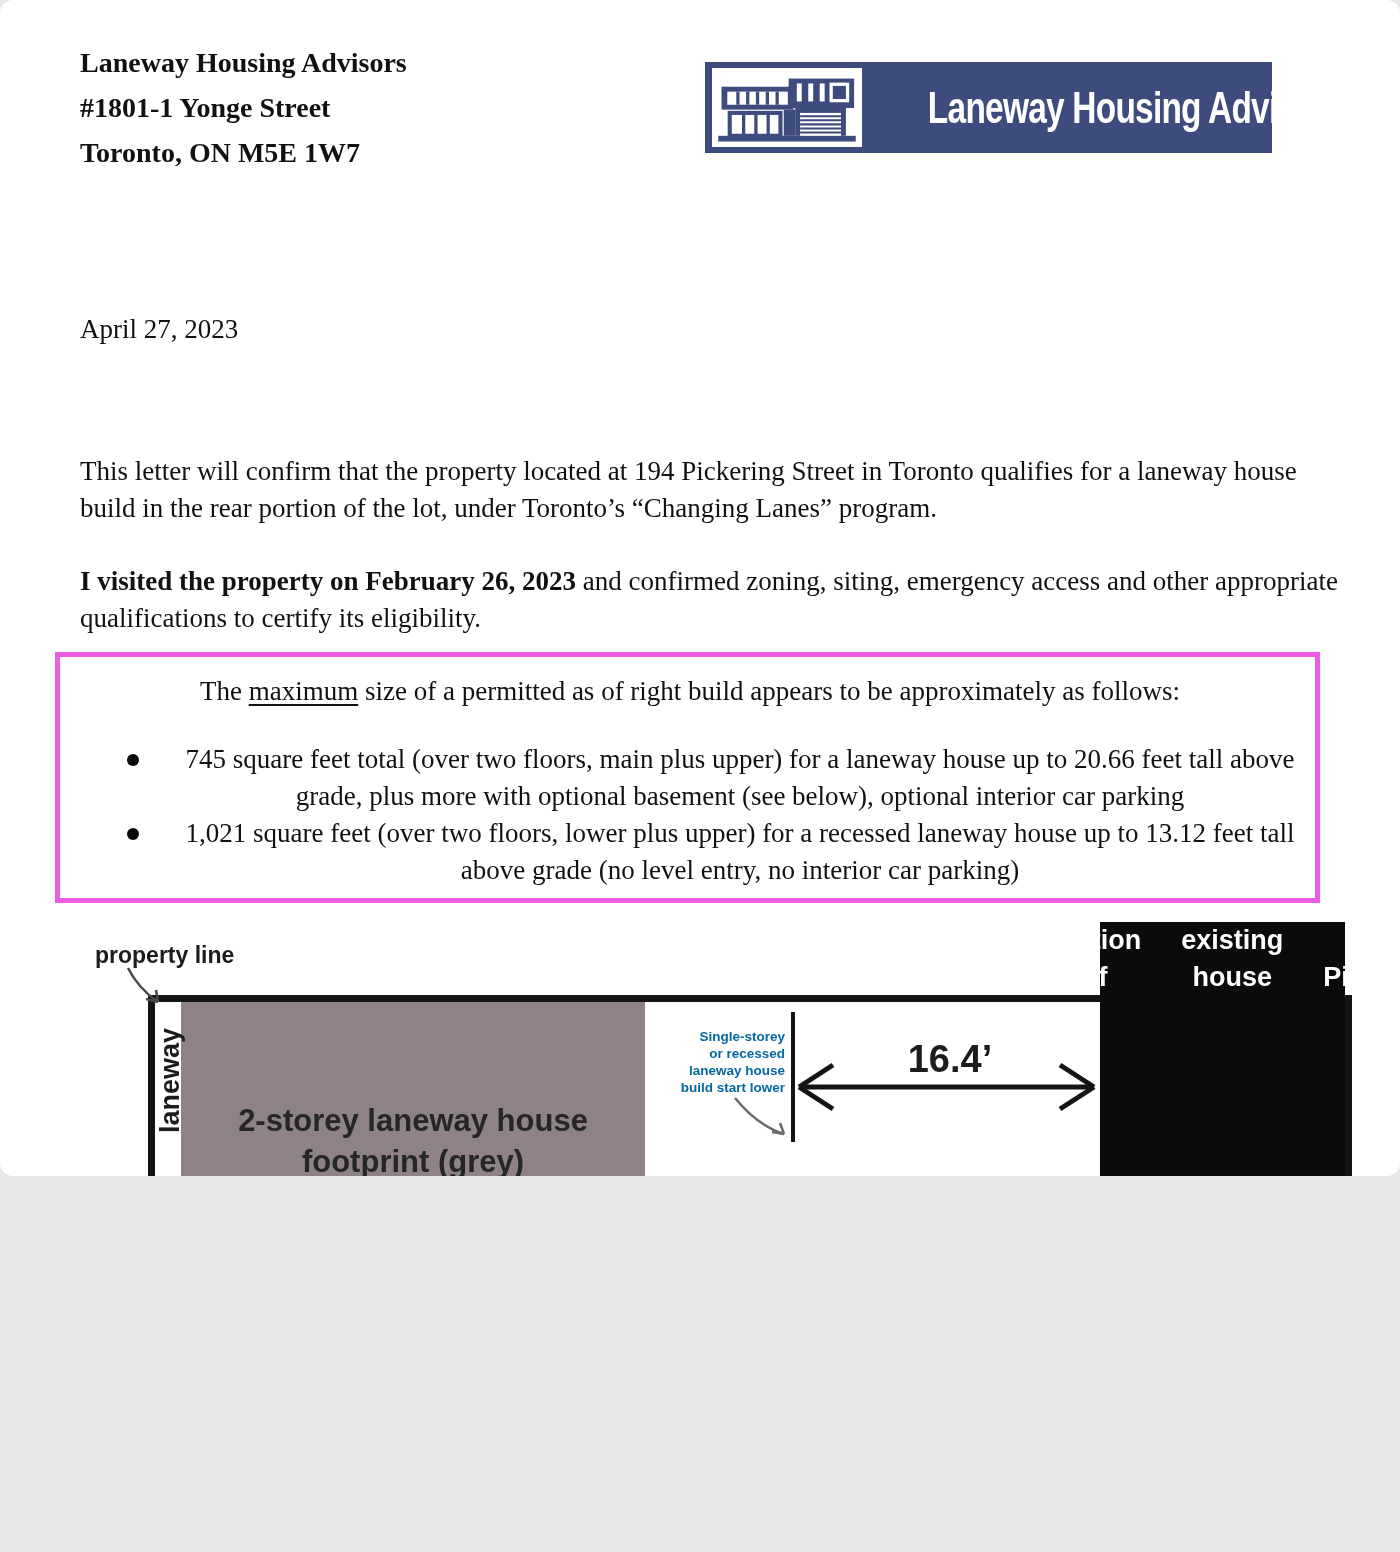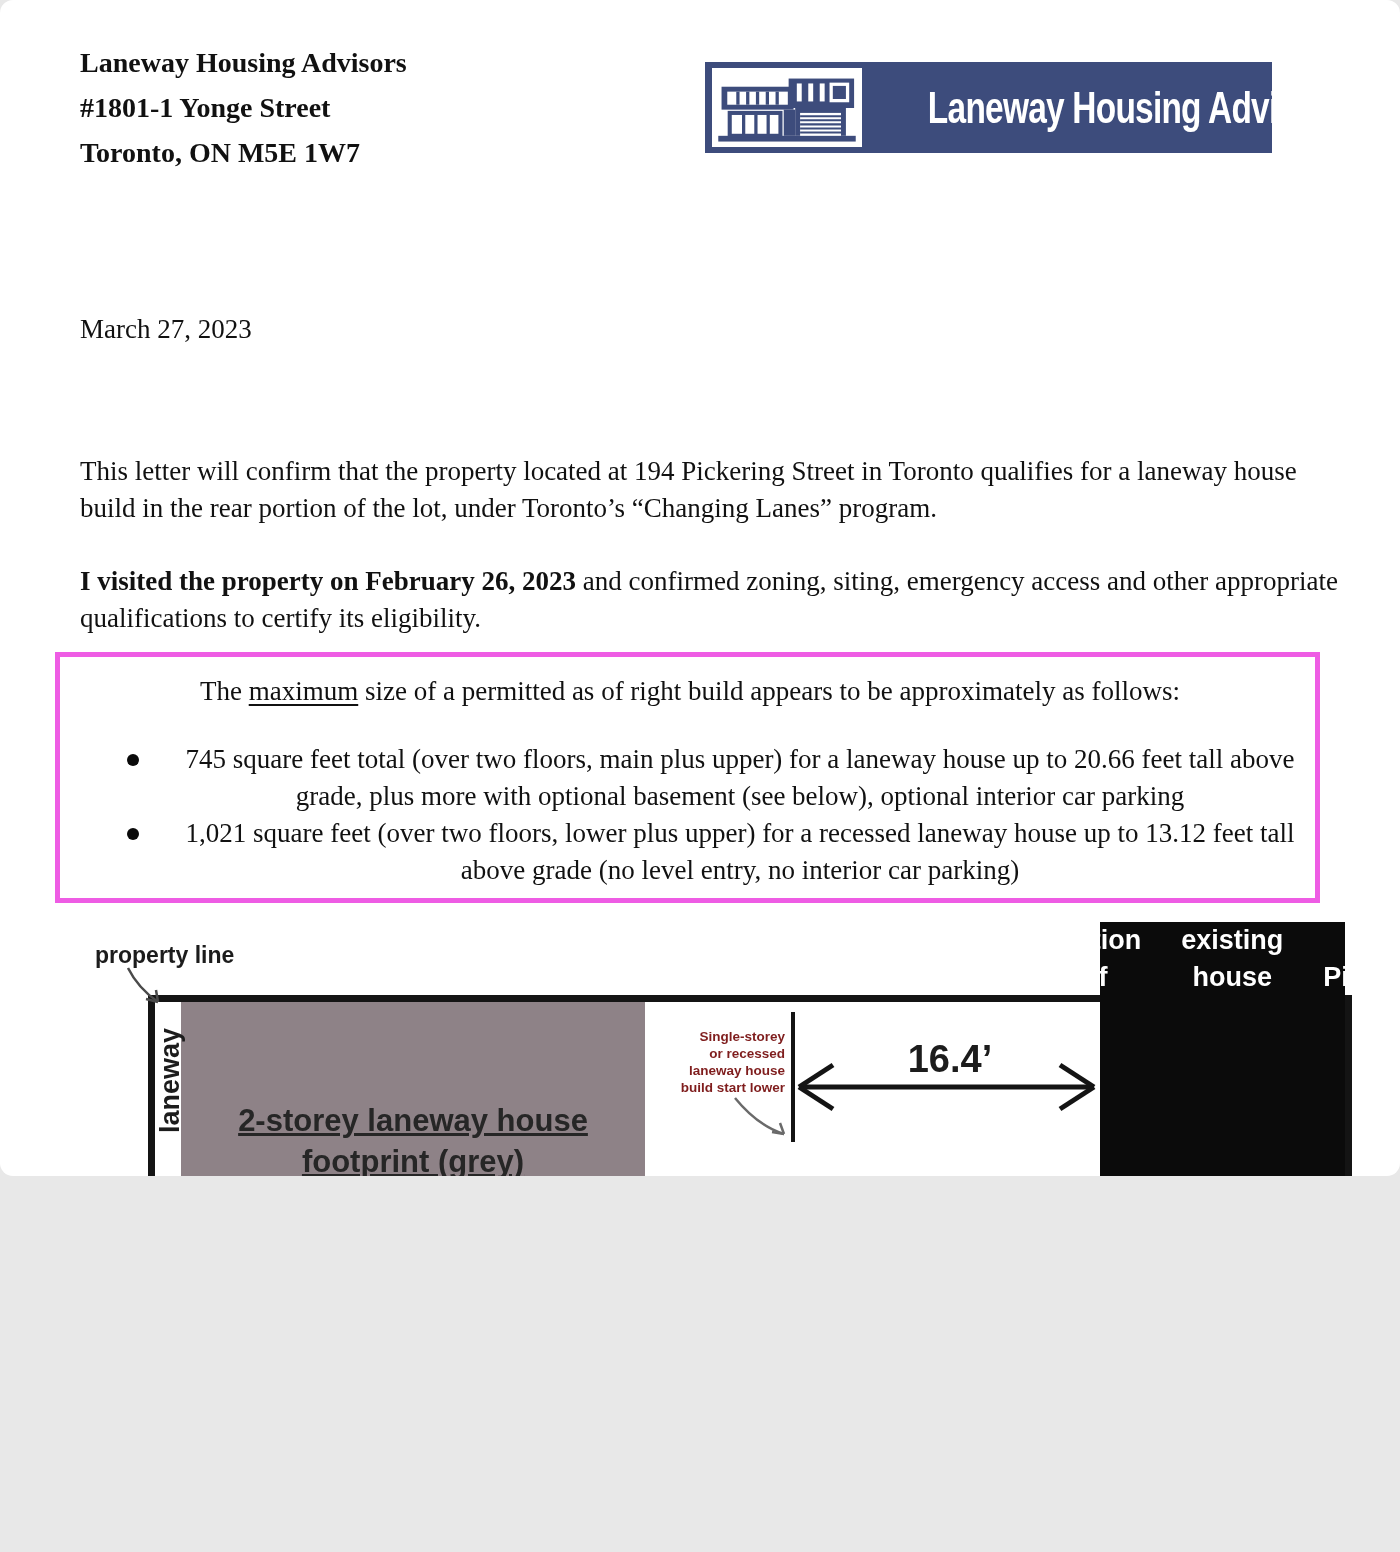--- a/index.html
+++ b/index.html
@@ -30,23 +30,23 @@
   .hl-bullets{position:absolute;left:0;top:84px;width:100%;}
   .hl-li{position:relative;margin:0 0 0 105px;width:1150px;font-size:27px;line-height:37px;}
   .hl-dot{position:absolute;left:-38px;top:13px;width:12px;height:12px;border-radius:50%;background:#0a0a0a;}
 
   
   .diagram{left:0;top:920px;width:1400px;height:400px;}
   .d-label{font-family:"Liberation Sans",sans-serif;font-weight:bold;color:#1c1c1c;}
   .prop-label{left:95px;top:22px;font-size:23px;}
   .lot{left:148px;top:75px;width:1190px;height:243px;border:7px solid #141414;background:#ffffff;}
   .footprint{left:181px;top:82px;width:464px;height:229px;background:#8e8287;}
-  .fp-label{left:181px;top:180px;width:464px;text-align:center;font-size:31px;line-height:41px;color:#262626;text-decoration:underline;}
+  .fp-label{left:181px;top:180px;width:464px;text-align:center;font-size:31px;line-height:41px;color:#262626;}
   .laneway-label{left:90px;top:145px;width:160px;font-size:27px;transform:rotate(-90deg);transform-origin:center;text-align:center;}
-  .start-label{left:545px;top:108px;width:240px;text-align:right;font-size:13.5px;line-height:17px;color:#7f1d1d;}
+  .start-label{left:545px;top:108px;width:240px;text-align:right;font-size:13.5px;line-height:17px;color:#0369a1;}
   .dim-upper{left:850px;top:118px;width:200px;text-align:center;font-size:38px;}
   .dim-lower{left:780px;top:250px;width:200px;text-align:center;font-size:38px;}
   .rearbox{left:1100px;top:2px;width:245px;height:318px;background:#0b0b0b;color:#ffffff;
     display:flex;justify-content:center;text-align:center;
     font-family:"Liberation Sans",sans-serif;font-weight:bold;font-size:27px;line-height:37px;gap:40px;}
   .dsvg{left:0;top:0;width:1400px;height:400px;pointer-events:none;}
 
   .compass{left:156px;top:1338px;width:64px;height:118px;z-index:1;}
 
   .partial-line{left:80px;top:1526px;width:1290px;font-size:27px;color:#000;white-space:nowrap;overflow:hidden;}
@@ -106,21 +106,21 @@
             <line x1="106" y1="59" x2="156" y2="59"></line>
           <line x1="106" y1="64" x2="156" y2="64"></line>
             <line x1="106" y1="69" x2="156" y2="69"></line>
           <line x1="106" y1="74" x2="156" y2="74"></line>
         </g>
       </svg>
     </div>
     <div class="logo-text">Laneway Housing Advisors</div>
   </div>
 
-  <div class="abs date">March 27, 2023</div>
+  <div class="abs date">April 27, 2023</div>
 
   <div class="abs para p1">This letter will confirm that the property located at 194 Pickering Street in Toronto qualifies for a laneway house build in the rear portion of the lot, under Toronto’s “Changing Lanes” program.</div>
   <div class="abs para p2"><span class="bold">I visited the property on February 26, 2023</span><span> and confirmed zoning, siting, emergency access and other appropriate qualifications to certify its eligibility.</span></div>
 
   <div class="abs hlbox">
     <div class="hl-intro"><span>The </span><span class="hl-underline">maximum</span><span> size of a permitted as of right build appears to be approximately as follows:</span></div>
     <div class="hl-bullets">
       <div class="hl-li"><span class="hl-dot"></span><span>745 square feet total (over two floors, main plus upper) for a laneway house up to 20.66 feet tall above grade, plus more with optional basement (see below), optional interior car parking</span></div>
       <div class="hl-li"><span class="hl-dot"></span><span>1,021 square feet (over two floors, lower plus upper) for a recessed laneway house up to 13.12 feet tall above grade (no level entry, no interior car parking)</span></div>
     </div>

